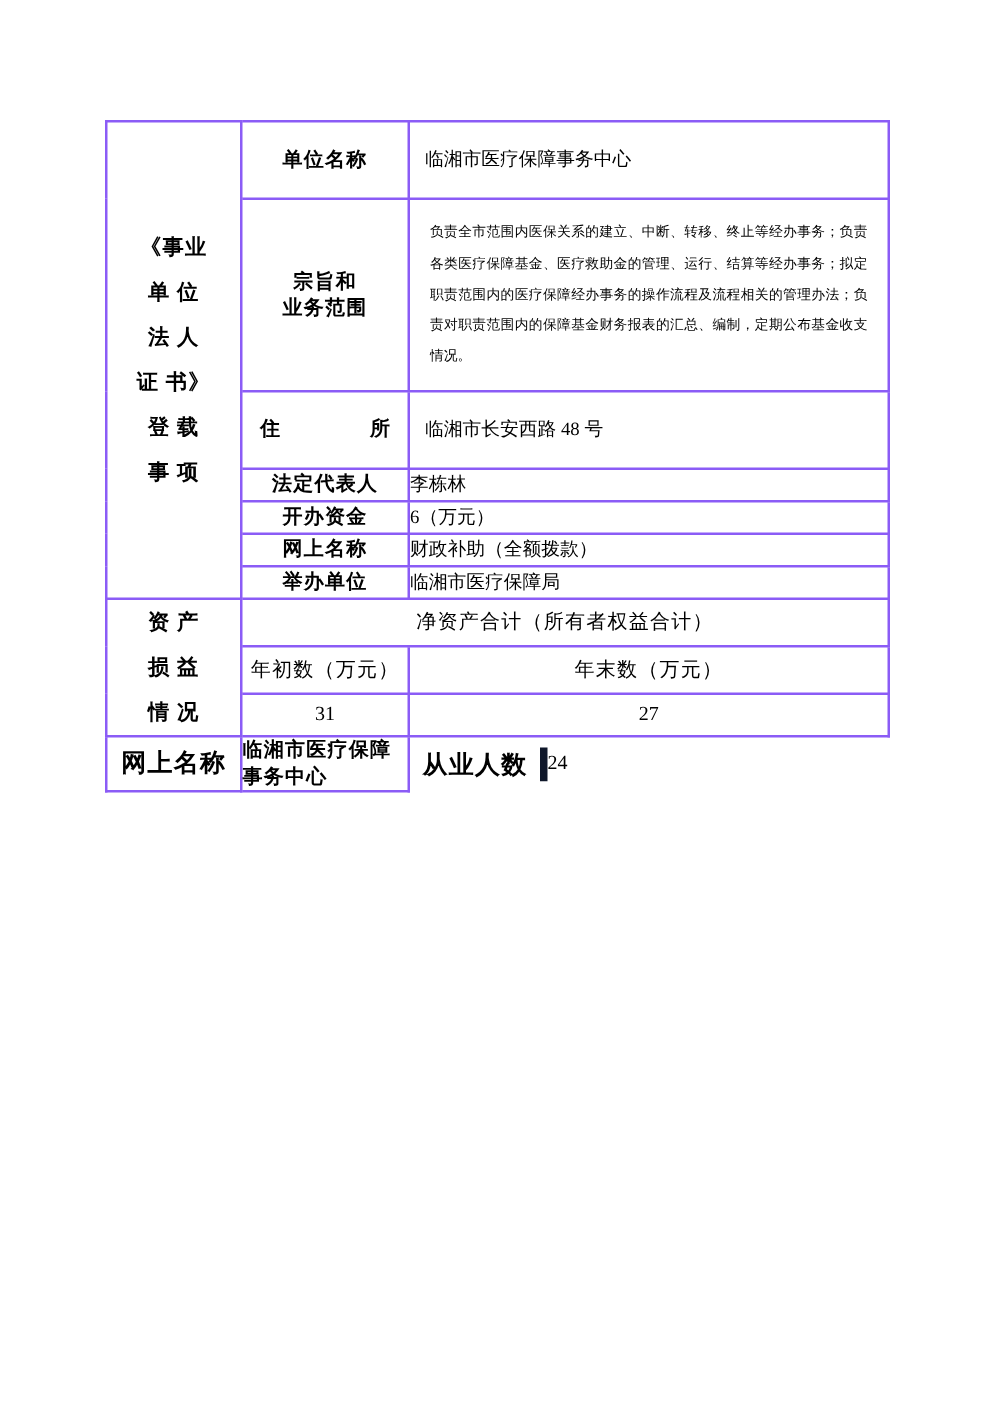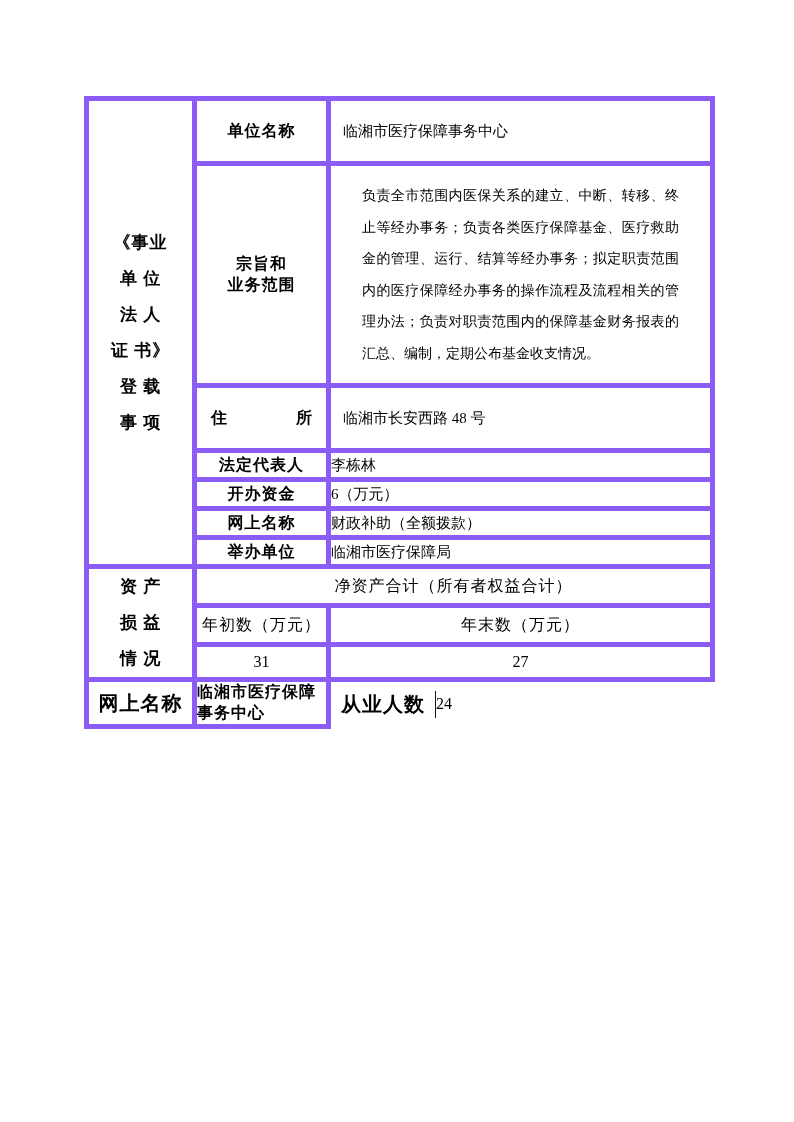--- a/index.html
+++ b/index.html
@@ -19,21 +19,21 @@
     height: 1122px;
     box-sizing: border-box;
     padding: 96px 84px 0 84px;
   }
   table.doc {
     width: 626px;
     border-collapse: collapse;
     table-layout: fixed;
   }
   table.doc td {
-    border: 5px solid #8b5cf6;
+    border: 2px solid #8b5cf6;
     padding: 0;
     vertical-align: middle;
   }
   
   .col-a { width: 108px; }
   .col-b { width: 134px; }
   .col-c { width: 384px; }
 
   .label-vert {
     text-align: center;
@@ -64,23 +64,23 @@
     box-sizing: border-box;
   }
 
   .value-cell {
     font-size: 15px;
     padding: 12px 12px;
     line-height: 1.6;
     text-align: left;
   }
   .value-cell.tall {
-    padding: 14px 31px;
+    padding: 14px 16px;
     line-height: 2.25;
-    font-size: 14px;
+    font-size: 11px;
     text-align: justify;
   }
   .value-cell.pad-lg {
     padding: 18px 12px;
   }
   .asset-title {
     text-align: center;
     font-size: 16px;
     padding: 14px 6px;
     letter-spacing: 1px;
@@ -192,21 +192,21 @@
         <td class="asset-num">27</td>
       </tr>
 
       <tr>
         <td class="bottom-label">网上名称</td>
         <td class="bottom-value" colspan="1">临湘市医疗保障事务中心</td>
         <td style="padding:0;border:none;">
           <table style="width:100%;border-collapse:collapse;table-layout:fixed;">
             <tbody>
                 <tr>
-              <td class="bottom-label w-emp" style="border:none;border-right:1px solid #0f172a;">从业人数</td>
+              <td class="bottom-label w-emp" style="border:none;border-right:6px solid #0f172a;">从业人数</td>
               <td class="bottom-num" style="border:none;margin-left:30px;">24</td>
             </tr>
           </tbody>
             </table>
         </td>
       </tr>
     </tbody>
   </table>
 </div>
 

